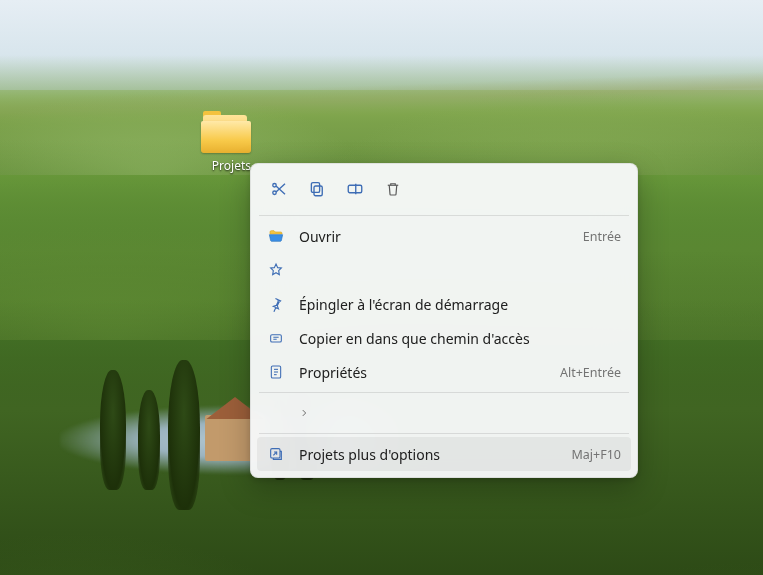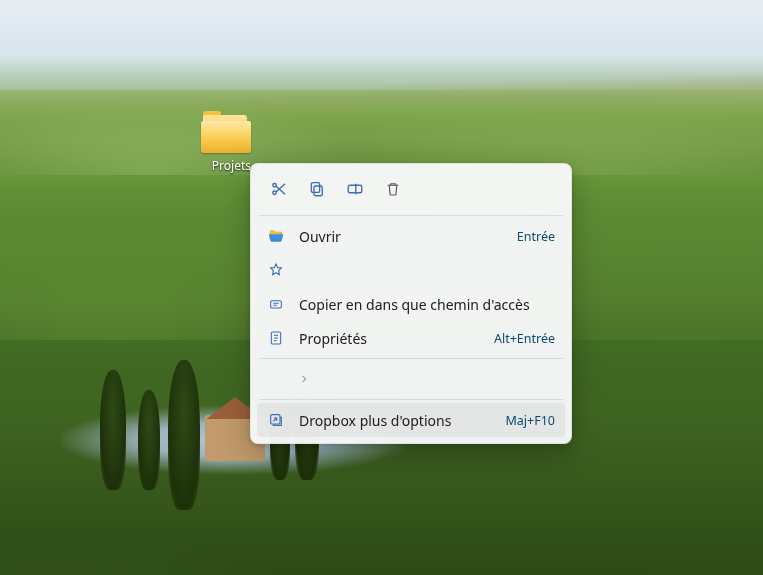--- a/index.html
+++ b/index.html
@@ -99,21 +99,21 @@
   .icon-label {
     font-size: 12px;
     color: #fff;
     text-shadow: 0 1px 2px rgba(0,0,0,0.8);
   }
 
   
   .context-menu {
     position: absolute;
     left: 250px; top: 163px;
-    width: 322px;
+    width: 388px;
     background: rgba(248,249,250,0.96);
     border: 1px solid rgba(0,0,0,0.08);
     border-radius: 8px;
     box-shadow: 0 10px 30px rgba(0,0,0,0.25), 0 2px 6px rgba(0,0,0,0.15);
     padding: 6px;
     backdrop-filter: blur(20px);
     font-size: 14px;
     color: #202020;
   }
   .quick-row {
@@ -132,21 +132,21 @@
     display:flex; align-items:center;
     height: 34px;
     border-radius: 4px;
     padding: 0 10px;
     gap: 14px;
     cursor: default;
   }
   .mi:hover, .mi.hovered { background: rgba(0,0,0,0.05); }
   .mi .mi-icon { width: 18px; display:flex; align-items:center; justify-content:center; flex-shrink:0; }
   .mi .mi-label { flex: 1; }
-  .mi .mi-accel, .mi .mi-chevron { color: #0c4a6e; font-size: 12.5px; }
+  .mi .mi-accel, .mi .mi-chevron { color: #737373; font-size: 12.5px; }
   .mi.indent .mi-icon { visibility: hidden; }
 
   svg { display:block; }
 </style>
 </head>
 <body>
 
 <div class="sky"></div>
 <div class="road"></div>
 <div class="hills-far"></div>
@@ -223,20 +223,28 @@
   </div>
 
   <div class="mi">
     <span class="mi-icon">
       <svg width="16" height="16" viewBox="0 0 24 24" fill="none" stroke="#3e6db5" stroke-width="1.7">
         <path d="M12 3l2.5 5.5L20 9l-4 4 1 6-5-3-5 3 1-6-4-4 5.5-.5z"></path>
       </svg>
     </span>
   </div>
 
+  <div class="mi">
+    <span class="mi-icon">
+      <svg width="16" height="16" viewBox="0 0 24 24" fill="none" stroke="#3e6db5" stroke-width="1.7">
+        <path d="M14 4l6 6-3 1-4 4v5l-3-3-5 5 5-5-3-3h5l4-4 1-3z" transform="rotate(-20 12 12)"></path>
+      </svg>
+    </span>
+    <span class="mi-label">Épingler à l'écran de démarrage</span>
+  </div>
 
 
   <div class="mi">
     <span class="mi-icon">
       <svg width="16" height="16" viewBox="0 0 24 24" fill="none" stroke="#3e6db5" stroke-width="1.6">
         <rect x="4" y="7" width="16" height="11" rx="2"></rect>
         <path d="M8 11h8M8 14h5"></path>
       </svg>
     </span>
     <span class="mi-label">Copier en dans que chemin d'accès</span>
@@ -270,17 +278,17 @@
 
   <div class="mi hovered">
     <span class="mi-icon">
       <svg width="16" height="16" viewBox="0 0 24 24" fill="none" stroke="#3e6db5" stroke-width="1.7">
         <rect x="4" y="4" width="14" height="14" rx="2"></rect>
         <path d="M18 8h2v12a0 0 0 0 1 0 0H8v-2"></path>
         <path d="M9 9l4 0 0 4"></path>
           <path d="M13 9l-5 5"></path>
       </svg>
     </span>
-    <span class="mi-label">Dropbox plus d'options</span>
+    <span class="mi-label">Projets plus d'options</span>
     <span class="mi-accel">Maj+F10</span>
   </div>
 
 </div>
 
 </body></html>

